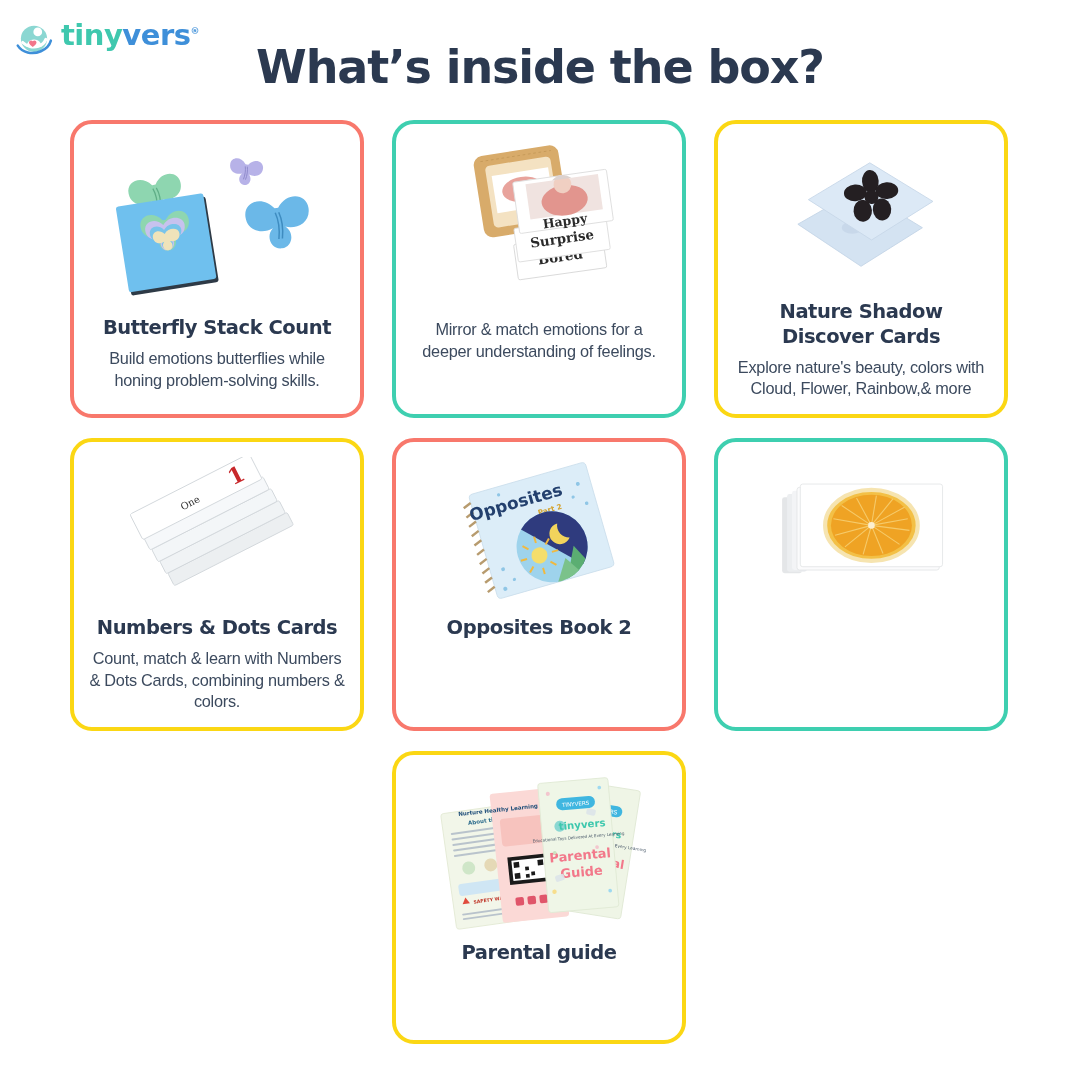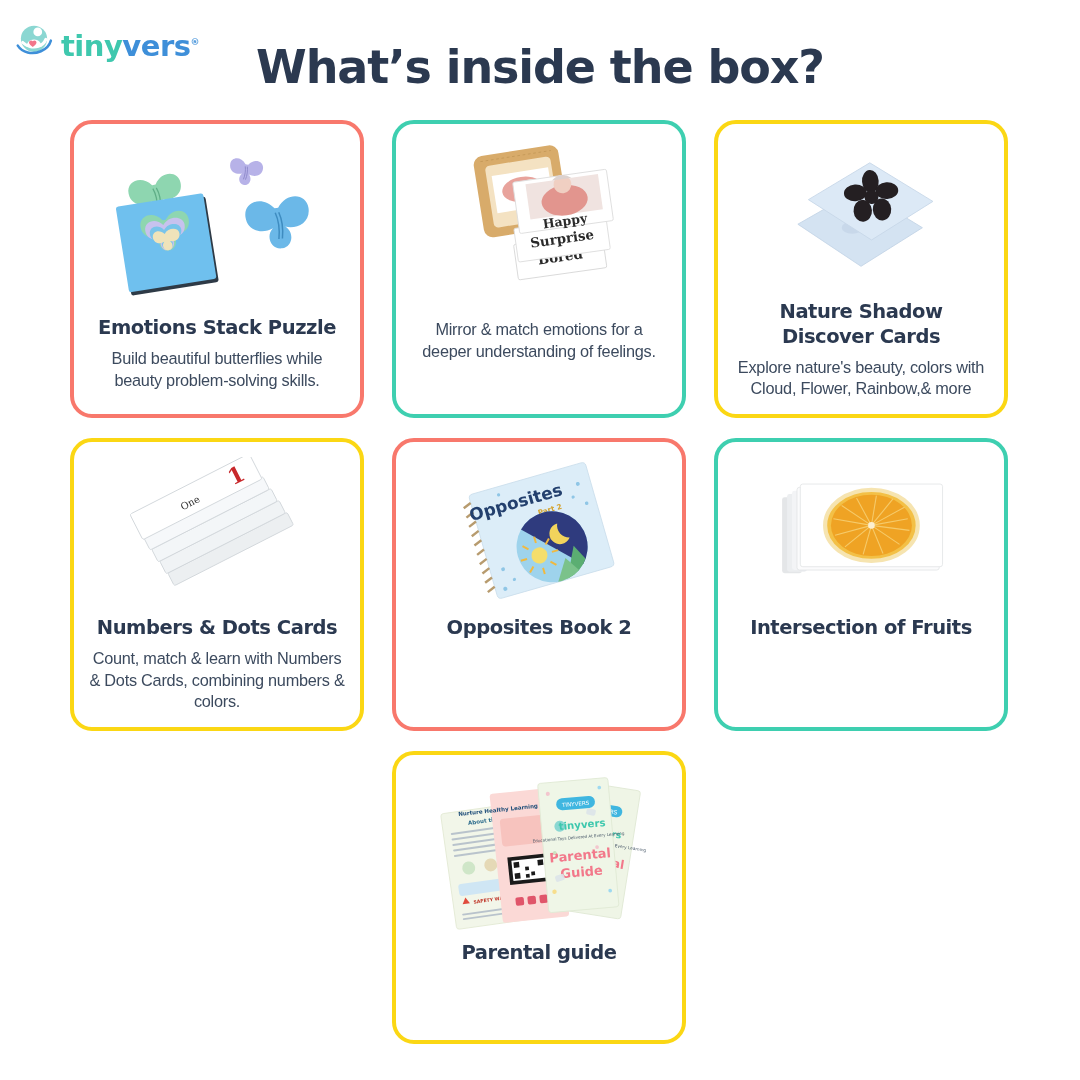--- a/index.html
+++ b/index.html
@@ -11,21 +11,21 @@
   }
   #page {
     position: relative;
     width: 1080px; height: 1080px;
     background: #ffffff;
   }
 
   
   .logo-wrap {
     position: absolute; left: 14px; top: 20px;
-    display: flex; align-items: flex-end; gap: 7px;
+    display: flex; align-items: flex-start; gap: 7px;
   }
   .logo-mark { width: 40px; height: 40px; display: block; }
   .logo-text {
     font-family: "DejaVu Sans", sans-serif;
     font-size: 29px; font-weight: 700;
     letter-spacing: -0.5px; line-height: 1;
     position: relative; top: 1px;
   }
   .logo-tiny { color: #3FC8AE; }
   .logo-vers { color: #3E8FD9; }
@@ -139,22 +139,22 @@
             <rect x="24" y="58" width="100" height="98" rx="3" fill="#6FC0EE"></rect>
             <g transform="translate(74 107) scale(0.92)">
               <path d="M0 -34c-10-14-28-10-28 4s14 18 24 14c-8 7-4 20 6 20s14-13 6-20c10 4 24 0 24-14s-18-18-28-4z" transform="translate(0,6)" fill="#8ED6B0"></path>
               <path d="M0 -28c-8-11-23-8-23 3.5s11.5 15 19.5 11.5c-6.5 6-3 16.5 5 16.5s11.5-10.5 5-16.5c8 3.5 19.5 0 19.5-11.5S8-39 0-28z" transform="translate(0,6)" fill="#C7C2EE"></path>
               <path d="M0 -22c-6.5-9-18-6.5-18 2.5s9 12 15.5 9c-5 5-2.5 13 4 13s9-8 4-13c6.5 3 15.5 0 15.5-9s-14.5-11.5-21-2.5z" transform="translate(0,6)" fill="#79C4EA"></path>
               <path d="M0 -17c-5.5-7.5-15-5.5-15 2s7.5 10 13 7.5c-4.5 4-2 11 3.5 11s8-7 3.5-11c5.5 2.5 13 0 13-7.5S5.5-24.5 0-17z" transform="translate(0,6)" fill="#EFE3BA"></path>
             </g>
           </g>
         </svg>
       </div>
-      <div class="card-title">Emotions Stack Puzzle</div>
-      <div class="card-desc">Build beautiful butterflies while beauty problem-solving skills.</div>
+      <div class="card-title">Butterfly Stack Count</div>
+      <div class="card-desc">Build emotions butterflies while honing problem-solving skills.</div>
     </div>
 
     <div class="card r1" id="c1" style="border-color: rgb(62, 207, 176);">
       <div class="card-media">
         <svg viewBox="0 0 260 175" width="232" height="168">
           <g transform="rotate(-9 110 52)">
             <rect x="62" y="6" width="96" height="92" rx="10" fill="#D8AB6A"></rect>
             <rect x="74" y="18" width="74" height="70" rx="5" fill="#F4E2C2"></rect>
             <rect x="80" y="30" width="64" height="42" fill="#ffffff"></rect>
             <ellipse cx="112" cy="50" rx="23" ry="14" fill="#E8A39C"></ellipse>
@@ -314,21 +314,20 @@
                   <line x1="0" y1="0" x2="-10" y2="35"></line>
                 <line x1="0" y1="0" x2="14" y2="34"></line>
                   <line x1="0" y1="0" x2="34" y2="23"></line>
                 <line x1="0" y1="0" x2="46" y2="6"></line>
               </g>
               <circle cx="0" cy="0" r="4" fill="#FCEFD0"></circle>
             </g>
           </g>
         </svg>
       </div>
-      <div class="card-title">Intersection of Fruits</div>
     </div>
 
     <div class="card r3" id="c6" style="border-color: rgb(251, 215, 20);">
       <div class="card-media">
         <svg viewBox="0 0 270 175" width="250" height="170">
 
           <g transform="rotate(9 196 88)">
             <rect x="160" y="16" width="74" height="140" rx="3" fill="#EFF5E6" stroke="#e2ead6"></rect>
             <rect x="178" y="36" width="40" height="12" rx="6" fill="#3FB6E0"></rect>
             <text x="198" y="45" font-family="DejaVu Sans, sans-serif" font-size="6" fill="#ffffff" text-anchor="middle">TINYVERS</text>

